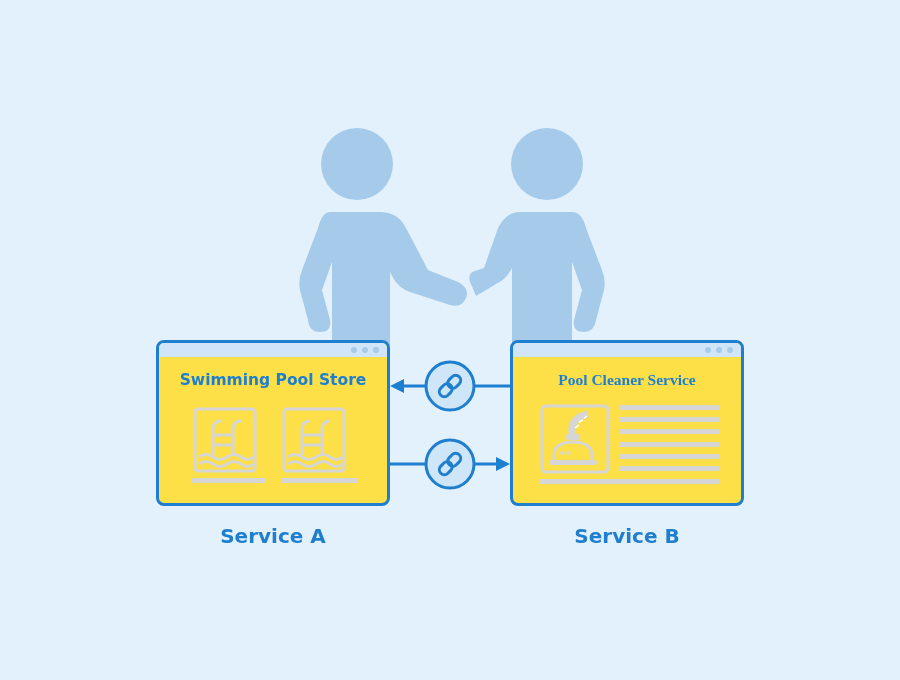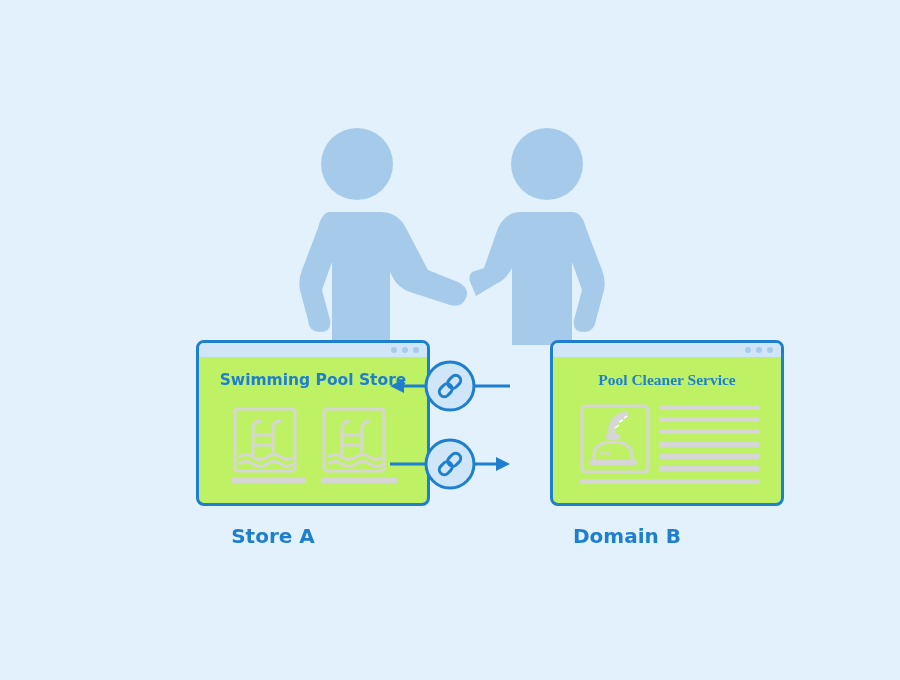--- a/index.html
+++ b/index.html
@@ -6,26 +6,25 @@
     body {
       width: 900px; height: 680px;
       background: #e3f1fc;
       position: relative;
       overflow: hidden;
       font-family: "DejaVu Sans", "Liberation Sans", sans-serif;
     }
     .layer { position: absolute; left: 0; top: 0; }
     .window {
       position: absolute;
-      background: #bef264;
+      background: #fde047;
       border: 3px solid #1f7fcf;
       border-radius: 8px;
       box-sizing: border-box;
       overflow: hidden;
-      margin-left: 40px;
     }
     .window .titlebar {
       height: 14px;
       background: #d0e6f8;
       position: relative;
     }
     .window .dots {
       position: absolute; right: 8px; top: 4px;
       display: flex; gap: 5px;
     }
@@ -133,14 +132,14 @@
     <line x1="390" y1="464" x2="496" y2="464" stroke="#1f7fcf" stroke-width="3"></line>
     <polygon points="510,464 496,457 496,471" fill="#1f7fcf"></polygon>
     <circle cx="450" cy="464" r="24" fill="#cfe5f8" stroke="#1f7fcf" stroke-width="3"></circle>
     <g transform="translate(450,464) rotate(-45)" fill="none" stroke="#1f7fcf" stroke-width="3">
       <rect x="-13" y="-5" width="14" height="10" rx="5"></rect>
       <rect x="-1" y="-5" width="14" height="10" rx="5"></rect>
     </g>
   </g>
 </svg>
 
-<div class="domain-label" style="left:153px; top:524px;">Store A</div>
-<div class="domain-label" style="left:507px; top:524px;">Domain B</div>
+<div class="domain-label" style="left:153px; top:524px;">Service A</div>
+<div class="domain-label" style="left:507px; top:524px;">Service B</div>
 
 </body></html>

